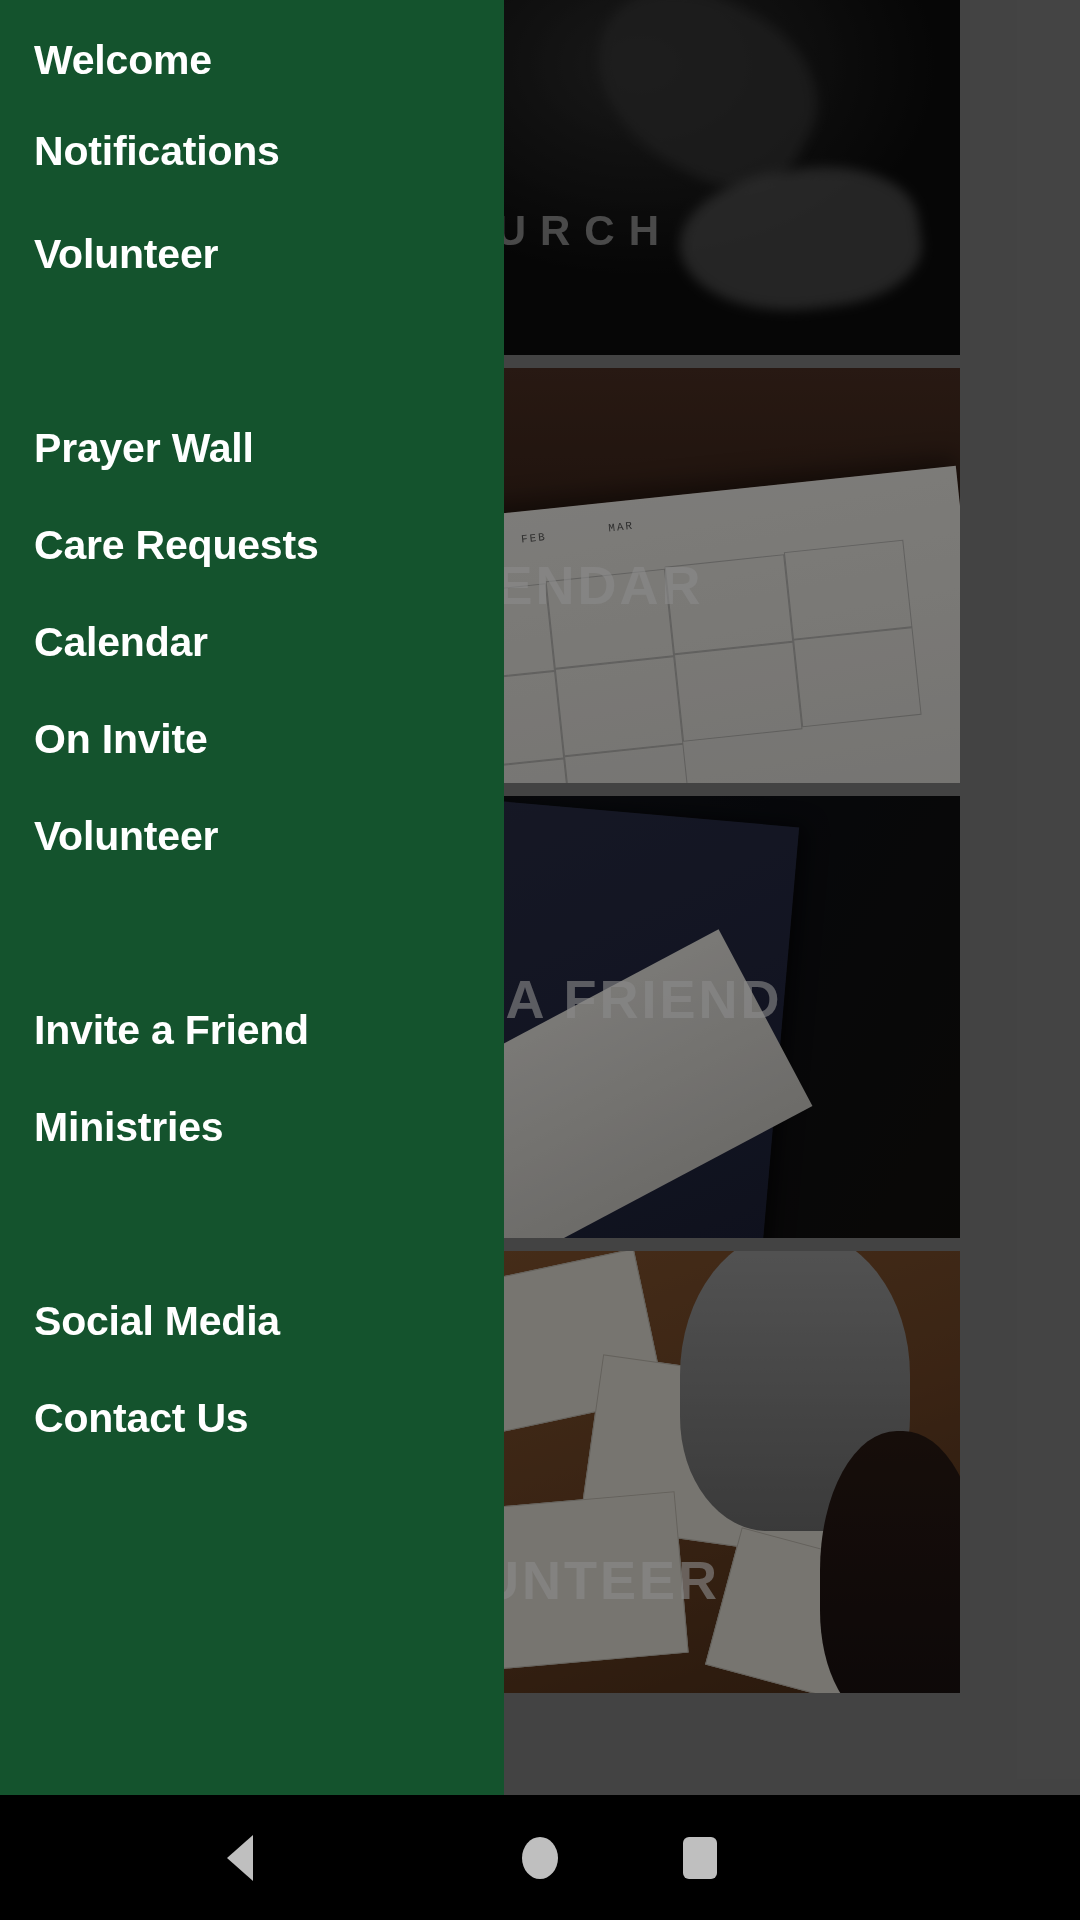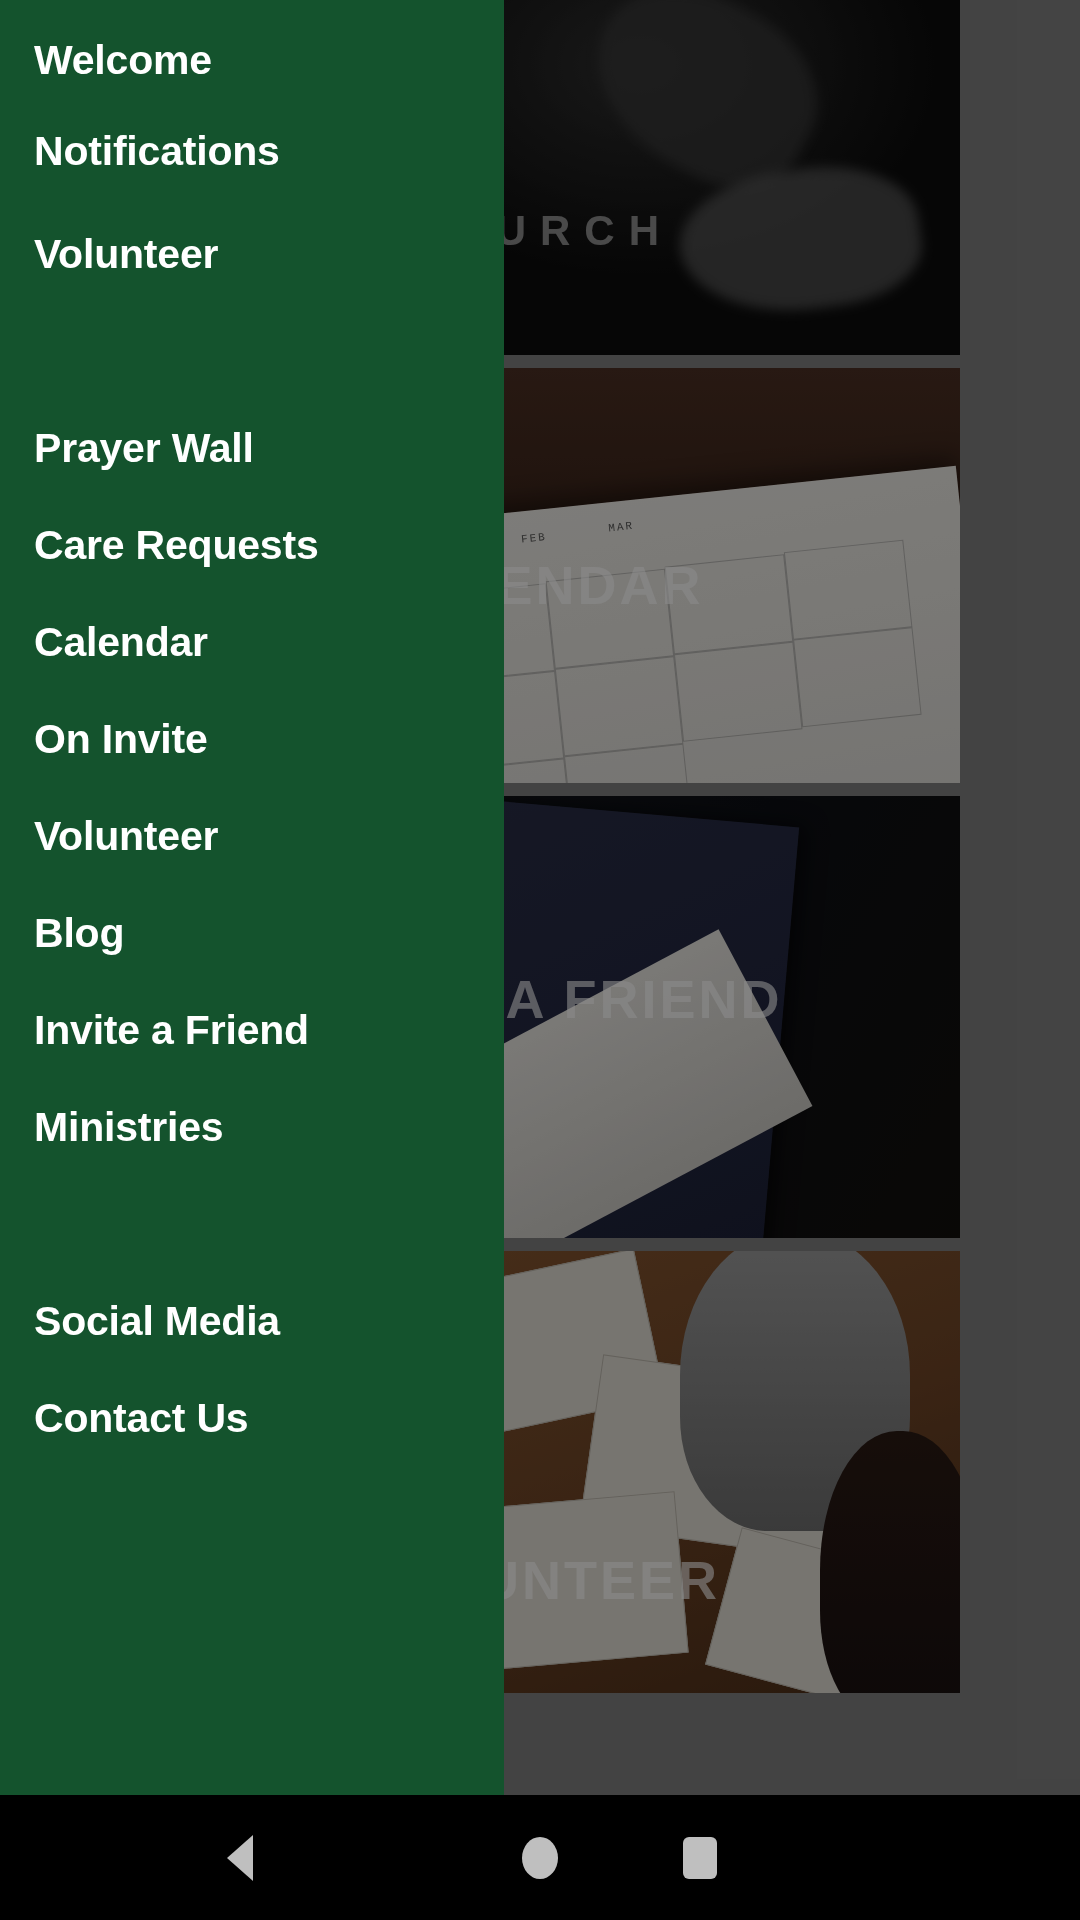--- a/index.html
+++ b/index.html
@@ -346,23 +346,20 @@
     </div>
     <div class="drawer-item" style="top:594px">
       <span class="drawer-label">Calendar</span>
     </div>
     <div class="drawer-item" style="top:691px">
       <span class="drawer-label">On Invite</span>
     </div>
     <div class="drawer-item" style="top:788px">
       <span class="drawer-label">Volunteer</span>
     </div>
-    <div class="drawer-item" style="top:885px">
-      <span class="drawer-label">Blog</span>
-    </div>
     <div class="drawer-item" style="top:982px">
       <span class="drawer-label">Invite a Friend</span>
     </div>
     <div class="drawer-item" style="top:1079px">
       <span class="drawer-label">Ministries</span>
     </div>
     <div class="drawer-item" style="top:1370px">
       <span class="drawer-label">Contact Us</span>
     </div>
     <div class="drawer-item" style="top:1273px">

